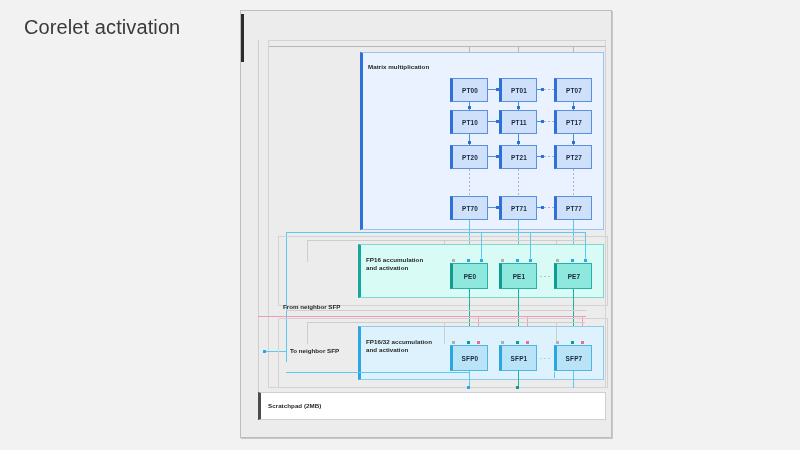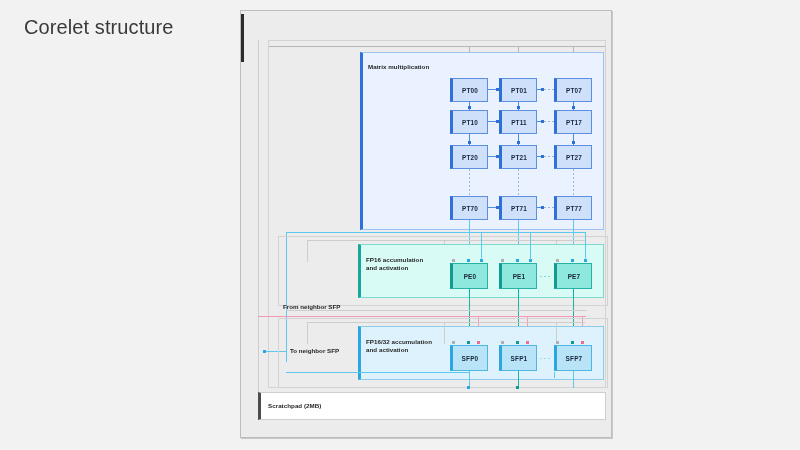--- a/index.html
+++ b/index.html
@@ -146,21 +146,21 @@
   .sidelabel{
     position:absolute;font-size:6.2px;font-weight:bold;color:#1f1f1f;
     white-space:nowrap;
   }
 </style>
 </head>
 <body>
 
 <div id="slide">
 
-  <div id="page-title">Corelet structure</div>
+  <div id="page-title">Corelet activation</div>
 
   <div id="outer-frame"></div>
   <div id="outer-accent"></div>
 
   <div id="core-frame"></div>
 
   <div id="lines-top">
 
     <div class="ln h gray" style="left:269px;top:46px;width:336px;"></div>
 

